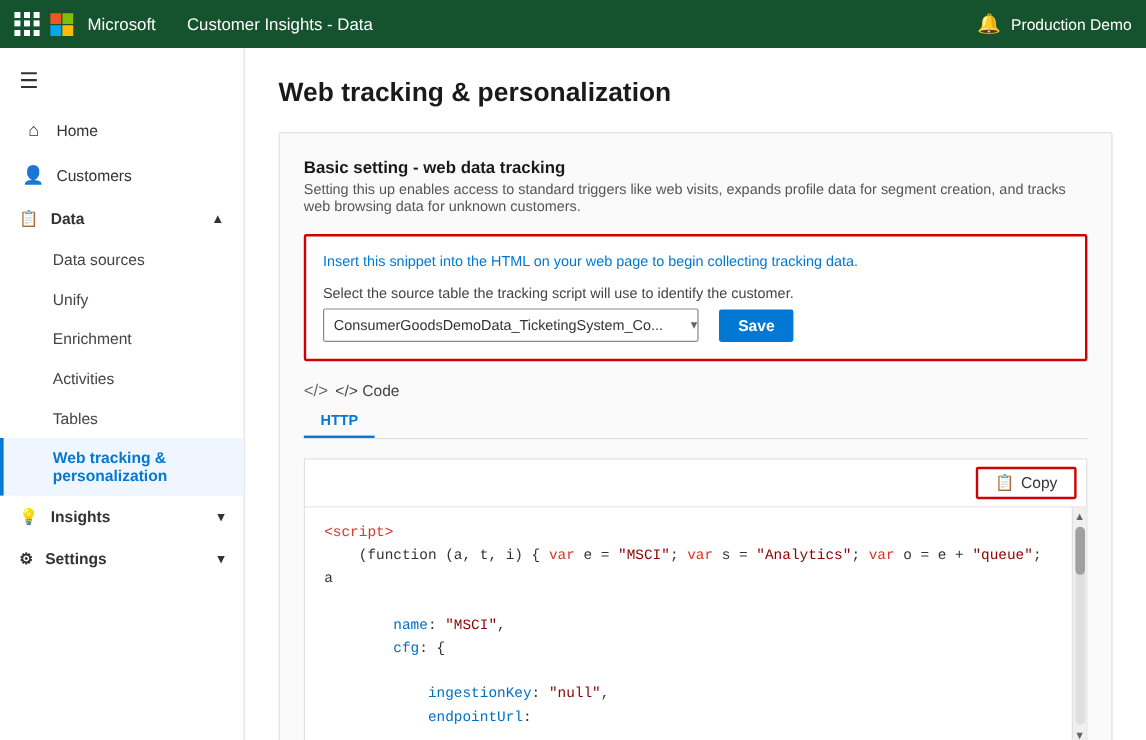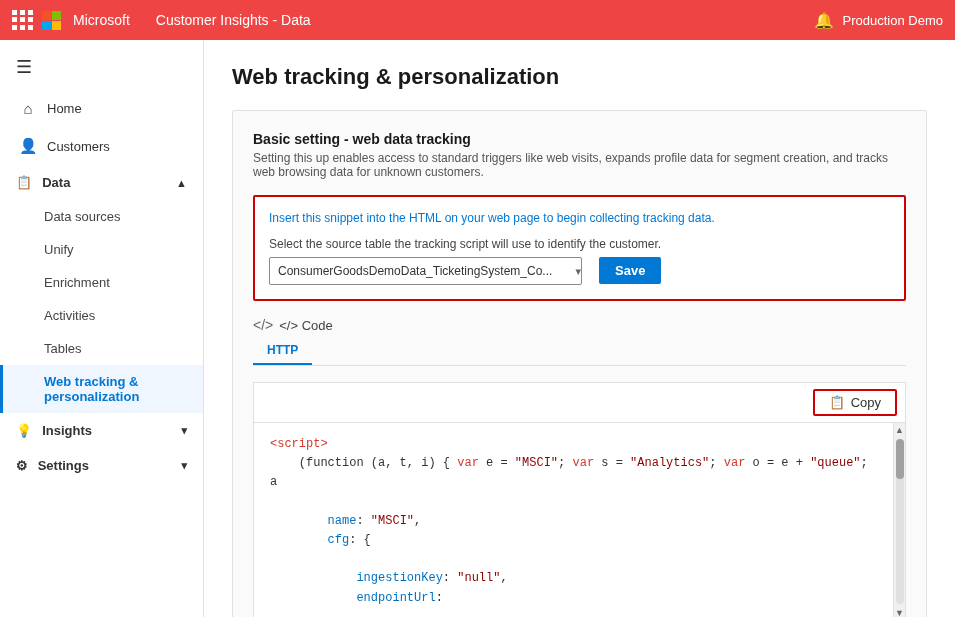--- a/index.html
+++ b/index.html
@@ -1,20 +1,20 @@
 <!DOCTYPE html>
 <html><head>
   <meta charset="utf-8">
   <style>
     * { box-sizing: border-box; margin: 0; padding: 0; }
     body { font-family: 'Segoe UI', Arial, sans-serif; font-size: 13px; background: #f5f5f5; display: flex; flex-direction: column; height: 617px; overflow: hidden; }
 
     
     .topbar {
-      background: #ef4444;
+      background: #14532d;
       color: #fff;
       display: flex;
       align-items: center;
       height: 40px;
       padding: 0 12px;
       flex-shrink: 0;
     }
     .topbar-waffle {
       width: 20px; height: 20px; display: grid; grid-template-columns: repeat(3, 6px); grid-gap: 2px; margin-right: 10px;
     }
@@ -133,21 +133,21 @@
       color: #0078d4;
       margin-bottom: 12px;
     }
     .select-row-label {
       font-size: 12px;
       color: #444;
       margin-bottom: 6px;
     }
     .select-save-row {
       display: flex;
-      align-items: flex-start;
+      align-items: center;
       gap: 10px;
     }
     .dropdown-select {
       flex: 1;
       max-width: 320px;
       border: 1px solid #8a8a8a;
       padding: 6px 28px 6px 8px;
       font-size: 12px;
       color: #333;
       background: #fff;

